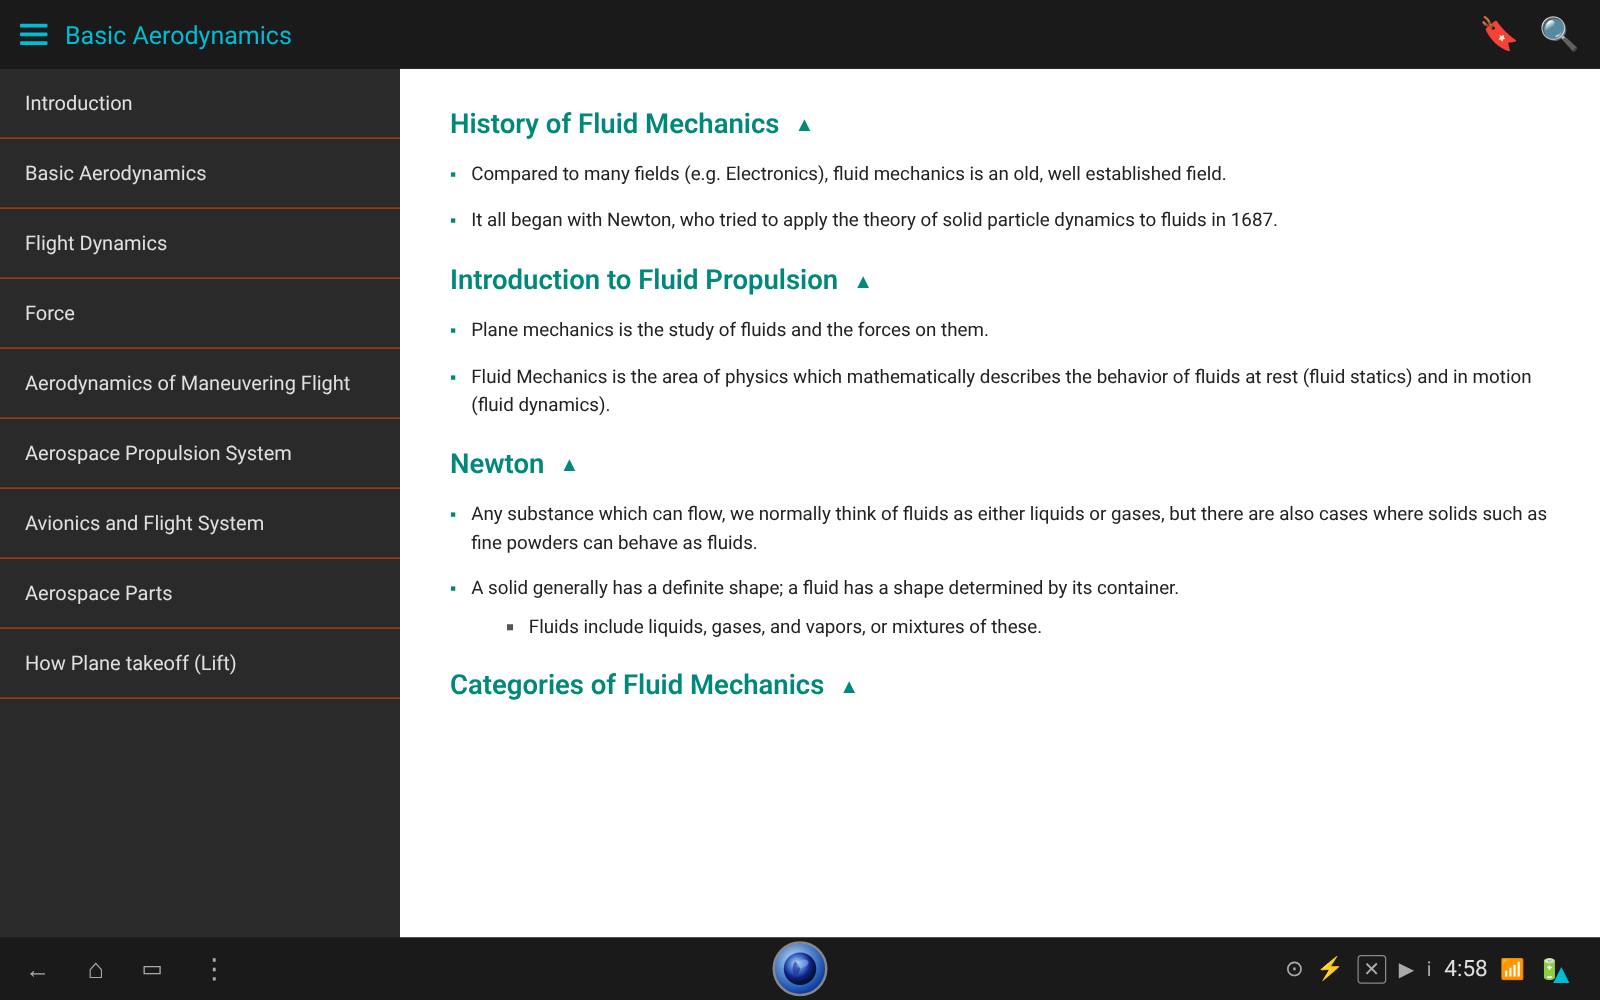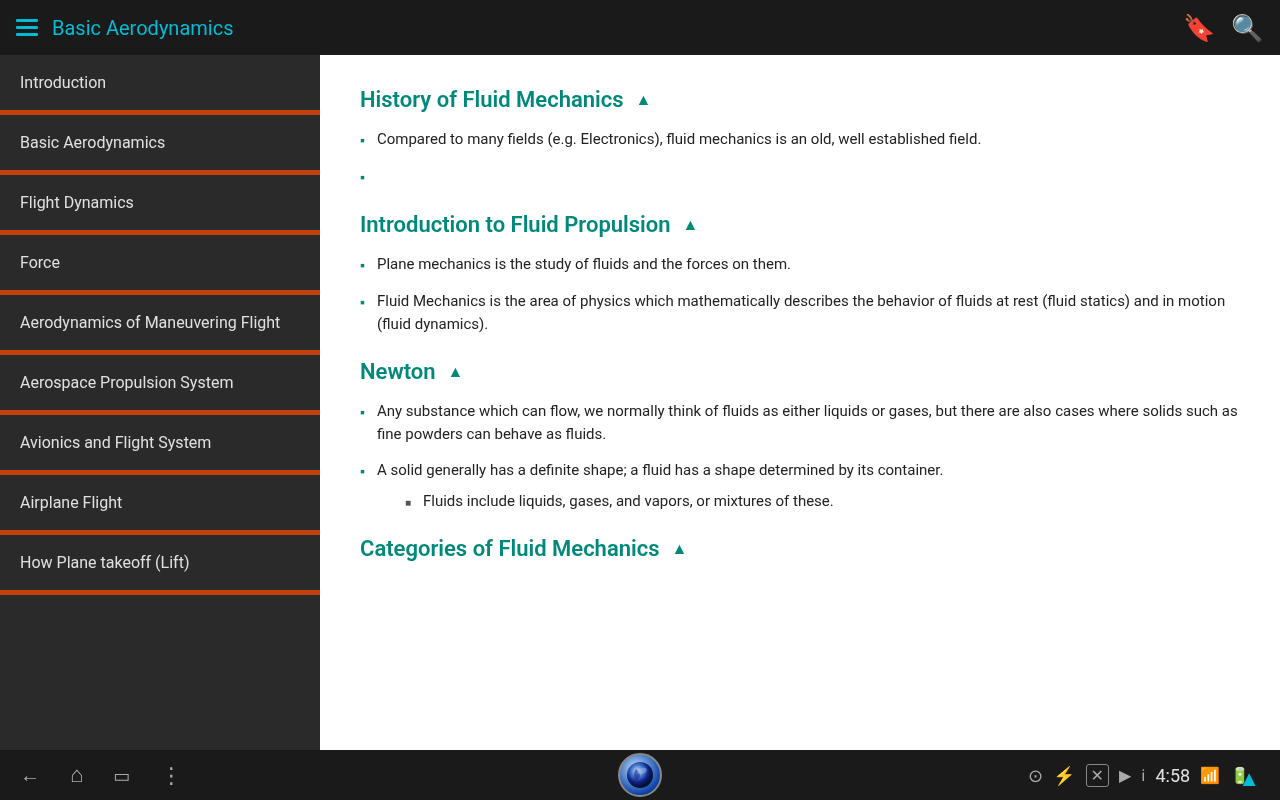--- a/index.html
+++ b/index.html
@@ -43,21 +43,21 @@
     #sidebar {
       width: 320px;
       background: #2a2a2a;
       overflow-y: auto;
       flex-shrink: 0;
     }
     .sidebar-item {
       padding: 18px 20px;
       color: #e0e0e0;
       font-size: 16px;
-      border-bottom: 5px solid #c2410c;
+      border-bottom: 1px solid #c2410c;
       cursor: pointer;
     }
 
     
     #content {
       flex: 1;
       background: #ffffff;
       overflow-y: auto;
       padding: 24px 40px;
     }
@@ -194,37 +194,38 @@
 <div id="main">
 
   <div id="sidebar">
     <div class="sidebar-item">Introduction</div>
     <div class="sidebar-item">Basic Aerodynamics</div>
     <div class="sidebar-item">Flight Dynamics</div>
     <div class="sidebar-item">Force</div>
     <div class="sidebar-item">Aerodynamics of Maneuvering Flight</div>
     <div class="sidebar-item">Aerospace Propulsion System</div>
     <div class="sidebar-item">Avionics and Flight System</div>
-    <div class="sidebar-item">Airplane Flight</div>
+    <div class="sidebar-item">Aerospace Parts</div>
     <div class="sidebar-item">How Plane takeoff (Lift)</div>
   </div>
 
   <div id="content">
 
     <div class="section-header">
       <span class="section-title">History of Fluid Mechanics</span>
       <span class="collapse-arrow">▲</span>
     </div>
     <ul class="bullet-list">
       <li>
         <span class="bullet-icon">▪</span>
         <span>Compared to many fields (e.g. Electronics), fluid mechanics is an old, well established field.</span>
       </li>
       <li>
         <span class="bullet-icon">▪</span>
+        <span>It all began with Newton, who tried to apply the theory of solid particle dynamics to fluids in 1687.</span>
       </li>
     </ul>
 
     <div class="section-header">
       <span class="section-title">Introduction to Fluid Propulsion</span>
       <span class="collapse-arrow">▲</span>
     </div>
     <ul class="bullet-list">
       <li>
         <span class="bullet-icon">▪</span>

